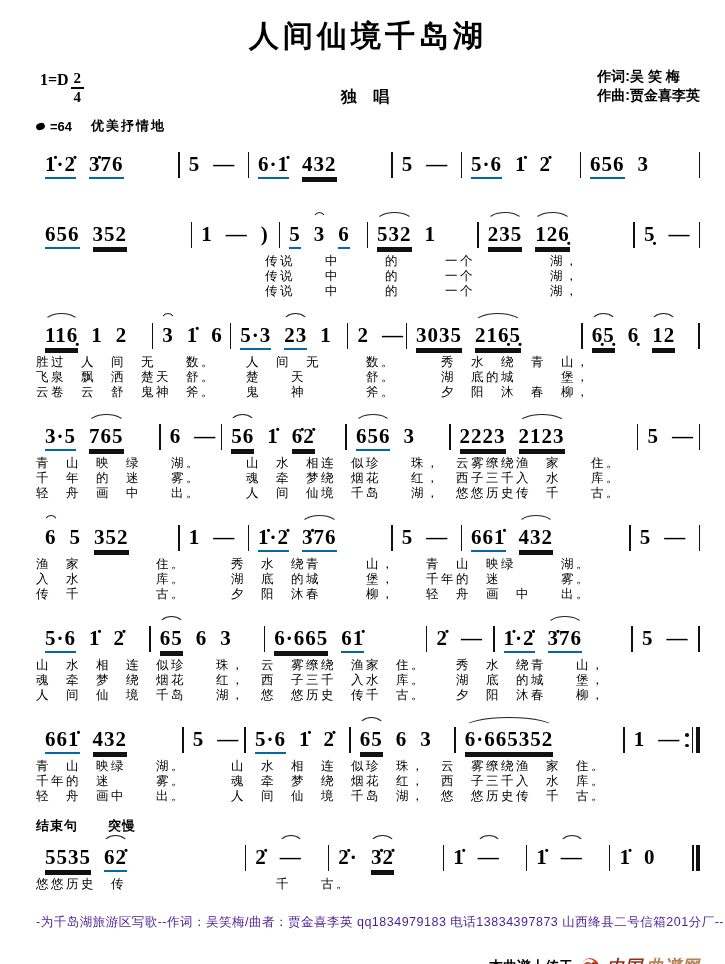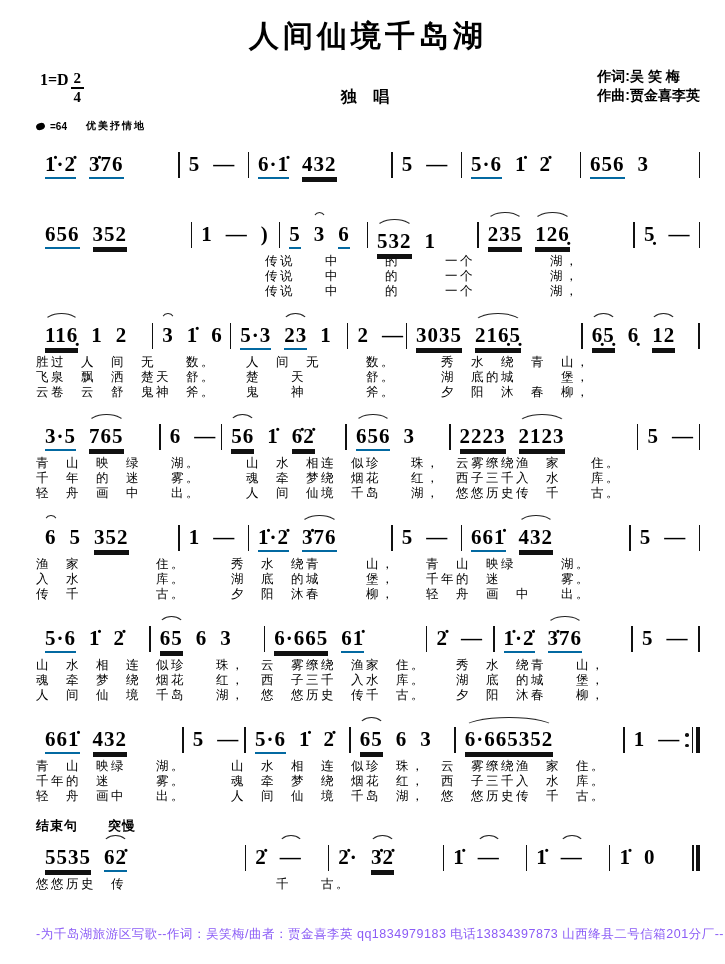--- a/index.html
+++ b/index.html
@@ -7,21 +7,21 @@
   .sheet{width:725px;height:957px;box-sizing:border-box;padding:10px 25px 4px 36px;background:#fff;position:relative;}
 
   
   .title{text-align:center;font-family:"Liberation Serif",serif;font-weight:bold;font-size:30px;letter-spacing:4px;margin:6px 0 10px 0;}
   .meta-row{position:relative;height:48px;}
   .key-sig{position:absolute;left:4px;top:4px;display:flex;align-items:flex-start;gap:2px;font-family:Liberation Serif, serif;font-weight:bold;font-size:16px;}
   .frac{display:inline-flex;flex-direction:column;align-items:center;line-height:1;font-size:15px;}
   .frac-bar{width:13px;height:1.5px;background:#000;margin:1px 0;}
   .subtitle{position:absolute;left:0;right:0;top:20px;text-align:center;font-size:16px;letter-spacing:6px;font-weight:bold;}
   .credits{position:absolute;right:0;top:0;text-align:left;font-size:14px;line-height:19px;font-weight:bold;}
-  .tempo-row{display:flex;align-items:center;gap:5px;font-size:10px;font-weight:bold;height:22px;margin-bottom:4px;}
+  .tempo-row{display:flex;align-items:center;gap:5px;font-size:13px;font-weight:bold;height:22px;margin-bottom:4px;}
   .notehead{display:inline-block;width:9px;height:7px;background:#000;border-radius:50%;transform:rotate(-18deg);}
   .expression{margin-left:14px;letter-spacing:2px;}
 
   
   .system{margin-bottom:13px;}
   .system.first{margin-bottom:30px;}
   .system.last{margin-top:6px;}
   .sys-labels{font-size:13px;font-weight:bold;height:17px;letter-spacing:1px;}
   .sys-labels span + span{margin-left:30px;}
   .music-line{display:flex;align-items:flex-start;padding-top:11px;height:29px;font-family:"Liberation Serif",serif;font-weight:bold;font-size:21px;line-height:24px;}
@@ -36,21 +36,21 @@
   .endbar{display:inline-flex;gap:2.5px;align-items:center;height:26px;flex:none;}
   .thin{width:1.5px;height:26px;background:#111;}
   .thick{width:4px;height:26px;background:#111;}
   .rdots{width:4px;height:18px;position:relative;}
   .rdots::before,.rdots::after{content:"";position:absolute;left:0;width:3.5px;height:3.5px;border-radius:50%;background:#111;}
   .rdots::before{top:2px;} .rdots::after{bottom:2px;}
   .lyrics{margin-top:3px;}
   .lyric-row{font-size:12.5px;line-height:15px;letter-spacing:2.5px;white-space:nowrap;color:#000;}
 
   
-  .footer-note{margin-top:34px;font-size:12.5px;letter-spacing:0.5px;text-align:right;color:#8b5cf6;white-space:nowrap;}
+  .footer-note{margin-top:22px;font-size:12.5px;letter-spacing:0.5px;text-align:right;color:#4c1d95;white-space:nowrap;}
   .site-credit{margin-top:24px;display:flex;justify-content:flex-end;align-items:center;gap:7px;}
   .upload-label{font-size:14px;font-weight:bold;}
   .logo{display:inline-flex;width:20px;height:20px;}
   .site-cn{font-size:17px;font-weight:bold;font-style:italic;color:#8c2f1b;letter-spacing:1px;}
   .site-rest{font-size:17px;font-weight:bold;font-style:italic;color:#b5835a;letter-spacing:1px;margin-left:-4px;}
 </style>
 </head>
 <body>
 
 <div class="sheet">
@@ -129,21 +129,21 @@
             <span class="tok">—</span>
             <span class="tok">)</span>
           </span>
           <span class="bar"></span>
           <span class="measure" style="flex-grow: 3;">
             <span class="tok u1">5</span>
             <span class="tok arc">3</span>
             <span class="tok u1">6</span>
           </span>
           <span class="bar"></span>
-          <span class="measure" style="flex-grow: 4; margin-top: 7px;">
+          <span class="measure" style="flex-grow: 4;">
             <span class="tok u2 arc">532</span>
             <span class="tok">1</span>
           </span>
           <span class="bar"></span>
           <span class="measure" style="flex-grow: 6;">
             <span class="tok u2 arc">235</span>
             <span class="tok u2 arc">126̣</span>
           </span>
           <span class="bar"></span>
           <span class="measure" style="flex-grow: 2;">

